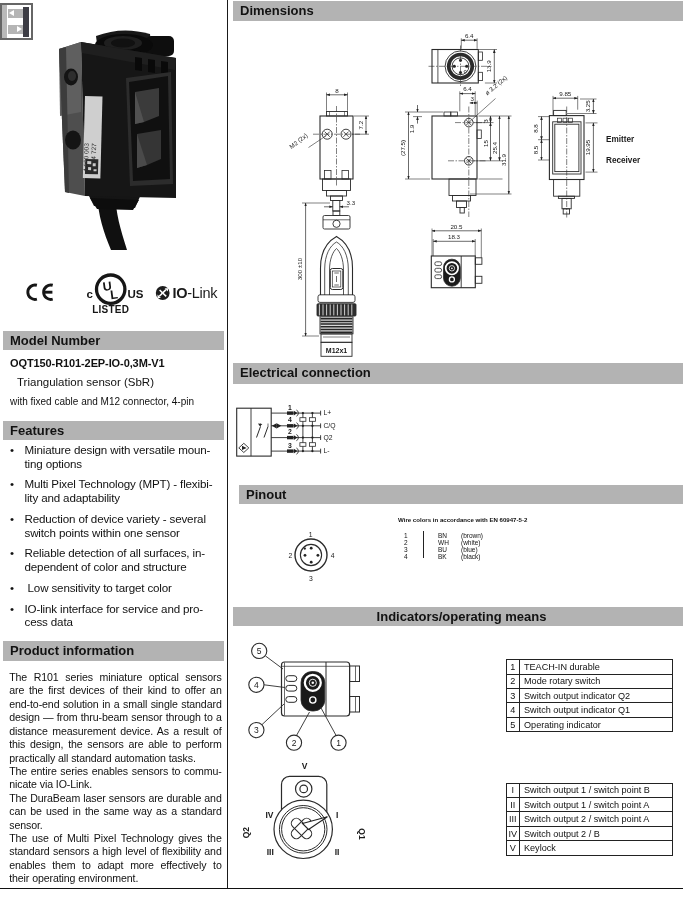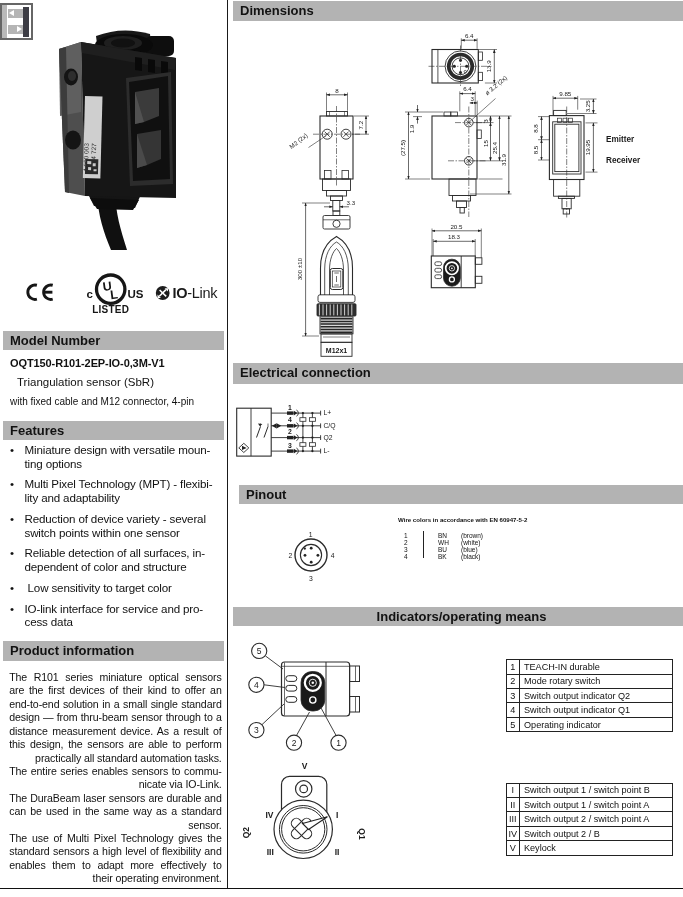--- a/index.html
+++ b/index.html
@@ -2,21 +2,21 @@
 <html><head>
 <meta charset="utf-8">
 <style>
   html,body{margin:0;padding:0;}
   body{width:683px;height:897px;position:relative;background:#fff;
        font-family:"Liberation Sans",sans-serif;color:#111;overflow:hidden;}
   .abs{position:absolute;}
   .bar{position:absolute;background:#b3b3b3;font-weight:bold;font-size:13px;
        color:#121212;line-height:19px;padding-left:7px;box-sizing:border-box;}
   .jline{text-align:justify;text-align-last:justify;}
-  .lline{text-align:right;}
+  .lline{text-align:left;}
   table.ind{border-collapse:collapse;position:absolute;table-layout:fixed;}
   table.ind td{border:1.4px solid #222;font-size:9.1px;padding:0 0 0 4px;
                height:13.4px;white-space:nowrap;overflow:hidden;}
   table.ind td.n{text-align:center;padding:0;}
 </style>
 </head>
 <body>
 
 <div class="abs" style="left:227px;top:0;width:1.4px;height:889px;background:#1a1a1a;"></div>
 <div class="abs" style="left:0;top:887.5px;width:683px;height:1.8px;background:#111;"></div>

